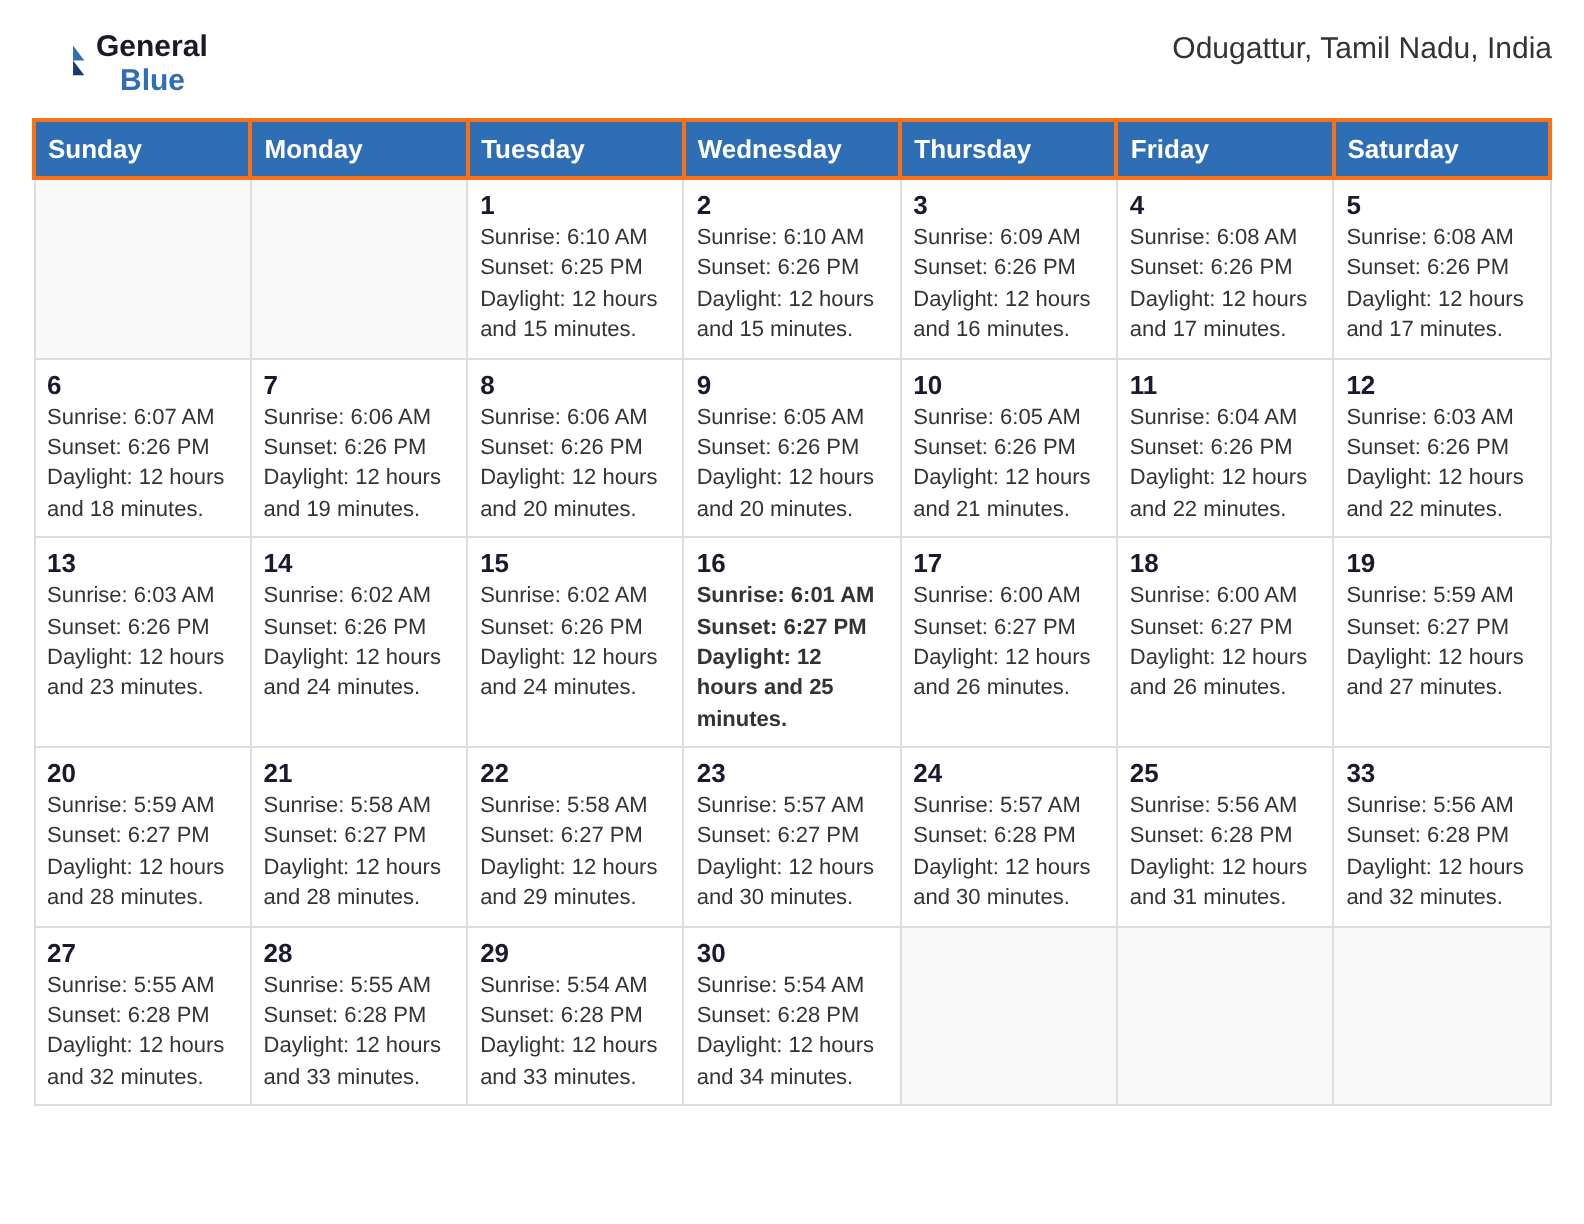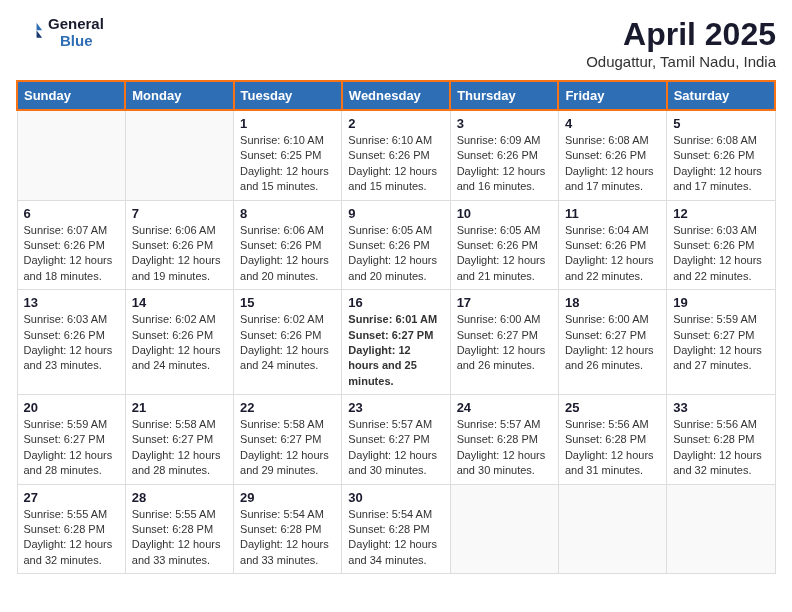--- a/index.html
+++ b/index.html
@@ -98,21 +98,20 @@
     <svg class="logo-icon" viewBox="0 0 30 30">
       <polygon points="22,4 28,12 22,12" fill="#2e6eb5"></polygon>
       <polygon points="22,12 28,20 22,20" fill="#1a3a6e"></polygon>
     </svg>
     <div class="logo-text">
       <span>General</span>
       <span>Blue</span>
     </div>
   </div>
   <div class="title-block">
-    <div class="month-title">April 2025</div>
     <div class="location">Odugattur, Tamil Nadu, India</div>
   </div>
 </div>
 
 <table class="calendar">
   <thead>
     <tr>
     <th>Sunday</th>
         <th>Monday</th>
         <th>Tuesday</th>

